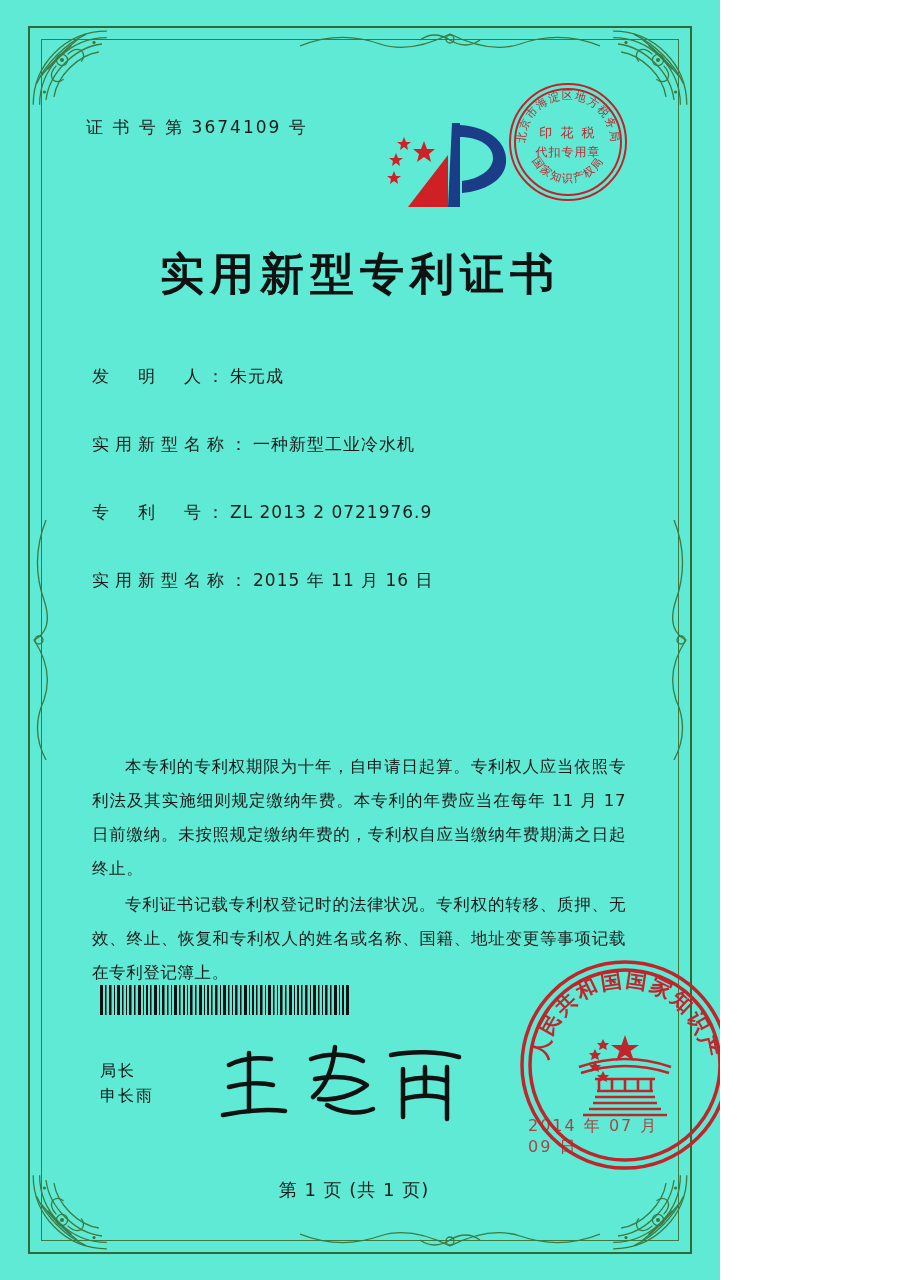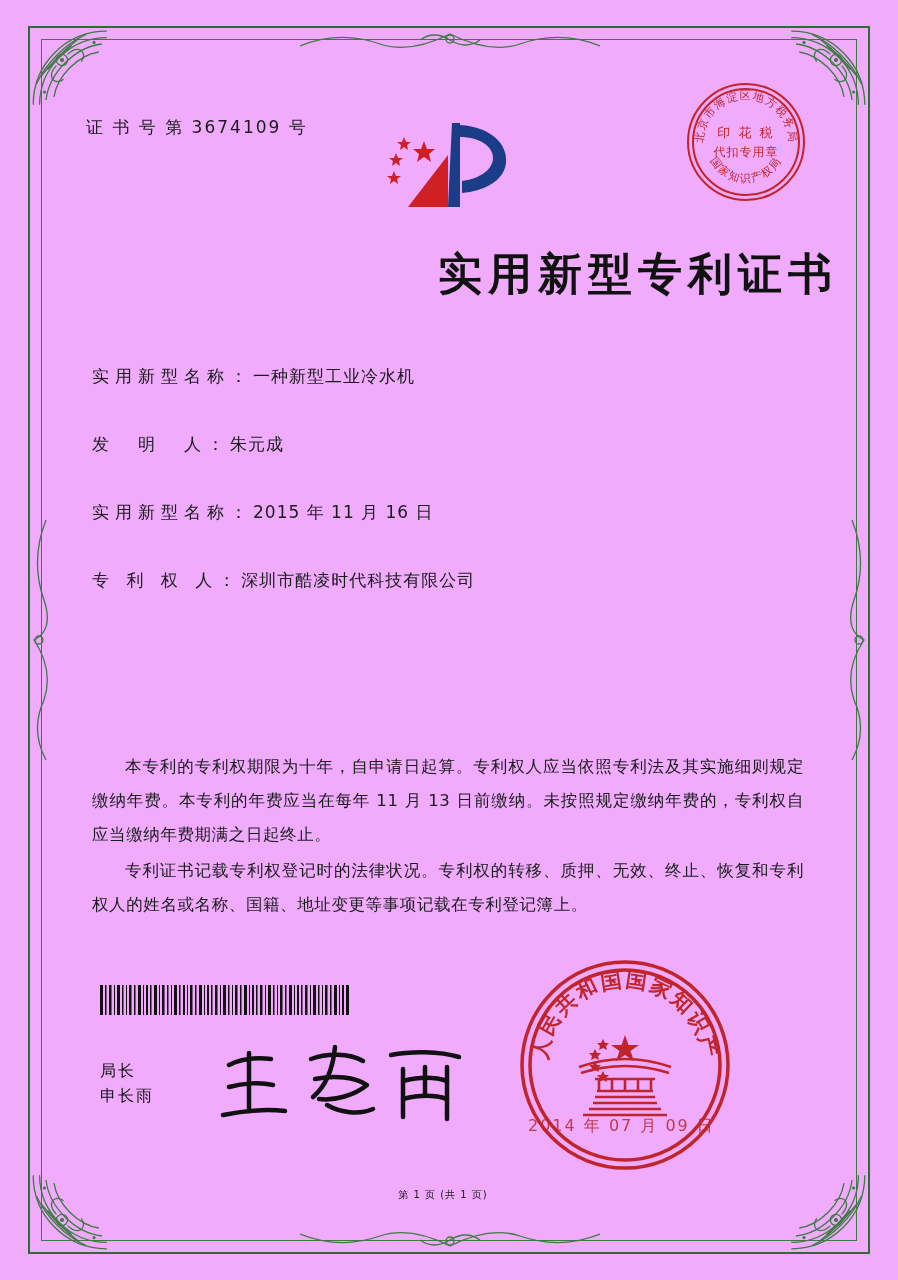--- a/index.html
+++ b/index.html
@@ -5,23 +5,23 @@
   html, body {
     margin: 0;
     padding: 0;
     background: #ffffff;
   }
   body {
     font-family: "DejaVu Sans", "Liberation Sans", sans-serif;
   }
   .page {
     position: relative;
-    width: 898px;
+    width: 720px;
     height: 1280px;
-    background: #f0abfc;
+    background: #5eead4;
     overflow: hidden;
   }
   
   .border-outer {
     position: absolute;
     left: 28px;
     top: 26px;
     right: 28px;
     bottom: 26px;
     border: 2.5px solid #2f6b35;
@@ -89,21 +89,21 @@
     right: 28px;
     top: 18px;
     width: 128px;
     height: 128px;
   }
   .title {
     position: absolute;
     left: 0;
     right: 0;
     top: 185px;
-    text-align: right;
+    text-align: center;
     font-family: "DejaVu Sans", "Liberation Sans", sans-serif;
     font-size: 44px;
     font-weight: bold;
     letter-spacing: 6px;
     color: #111;
   }
   .fields {
     position: absolute;
     left: 32px;
     top: 305px;
@@ -171,21 +171,21 @@
     color: #b8272c;
     letter-spacing: 2px;
     opacity: 0.85;
   }
   .footer {
     position: absolute;
     left: 0;
     right: 12px;
     bottom: 18px;
     text-align: center;
-    font-size: 10px;
+    font-size: 18px;
     color: #1b1b1b;
     letter-spacing: 1px;
   }
 </style>
 </head>
 <body>
 
 <div class="page">
 
   <div class="border-outer"></div>
@@ -345,35 +345,35 @@
         </text>
         <text x="64" y="59" font-size="13" fill="#c0252b" text-anchor="middle" letter-spacing="2" font-family="DejaVu Sans, sans-serif">印 花 税</text>
         <text x="64" y="78" font-size="12" fill="#c0252b" text-anchor="middle" letter-spacing="1" font-family="DejaVu Sans, sans-serif">代扣专用章</text>
       </svg>
     </div>
 
     <div class="title">实用新型专利证书</div>
 
     <div class="fields">
       <div class="field">
+        <span class="lbl">发　明　人：</span><span>朱元成</span>
+      </div>
+      <div class="field">
         <span class="lbl">实用新型名称：</span><span>一种新型工业冷水机</span>
       </div>
       <div class="field">
-        <span class="lbl">发　明　人：</span><span>朱元成</span>
+        <span class="lbl">专　利　号：</span><span>ZL 2013 2 0721976.9</span>
       </div>
       <div class="field">
         <span class="lbl">实用新型名称：</span><span>2015 年 11 月 16 日</span>
       </div>
-      <div class="field">
-        <span class="lbl">专 利 权 人：</span><span>深圳市酷凌时代科技有限公司</span>
-      </div>
     </div>
 
     <div class="paras">
-      <p class="para">本专利的专利权期限为十年，自申请日起算。专利权人应当依照专利法及其实施细则规定缴纳年费。本专利的年费应当在每年 11 月 13 日前缴纳。未按照规定缴纳年费的，专利权自应当缴纳年费期满之日起终止。</p>
+      <p class="para">本专利的专利权期限为十年，自申请日起算。专利权人应当依照专利法及其实施细则规定缴纳年费。本专利的年费应当在每年 11 月 17 日前缴纳。未按照规定缴纳年费的，专利权自应当缴纳年费期满之日起终止。</p>
       <p class="para">专利证书记载专利权登记时的法律状况。专利权的转移、质押、无效、终止、恢复和专利权人的姓名或名称、国籍、地址变更等事项记载在专利登记簿上。</p>
     </div>
 
     <div class="barcode">
       <svg viewBox="0 0 250 30" preserveAspectRatio="none">
         <g fill="#111">
           <rect x="0" y="0" width="3" height="30"></rect>
             <rect x="5" y="0" width="1.5" height="30"></rect>
           <rect x="9" y="0" width="2.5" height="30"></rect>
             <rect x="14" y="0" width="1" height="30"></rect>

